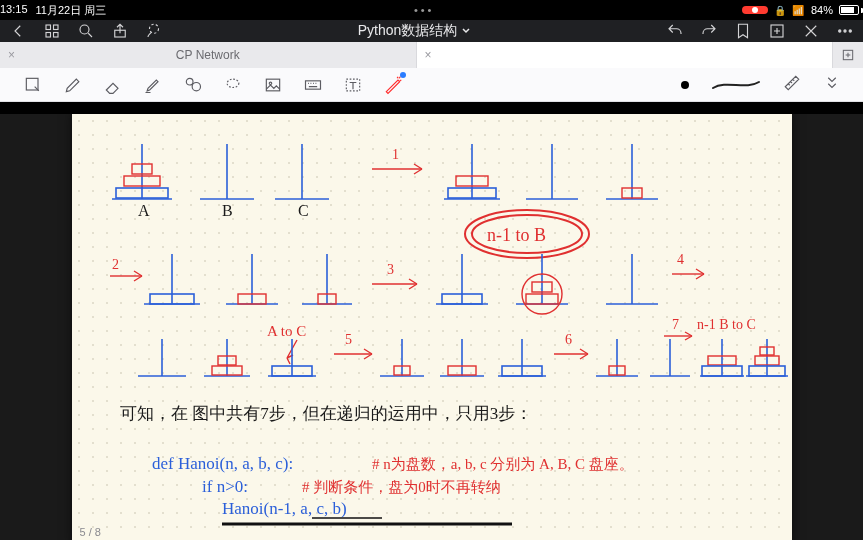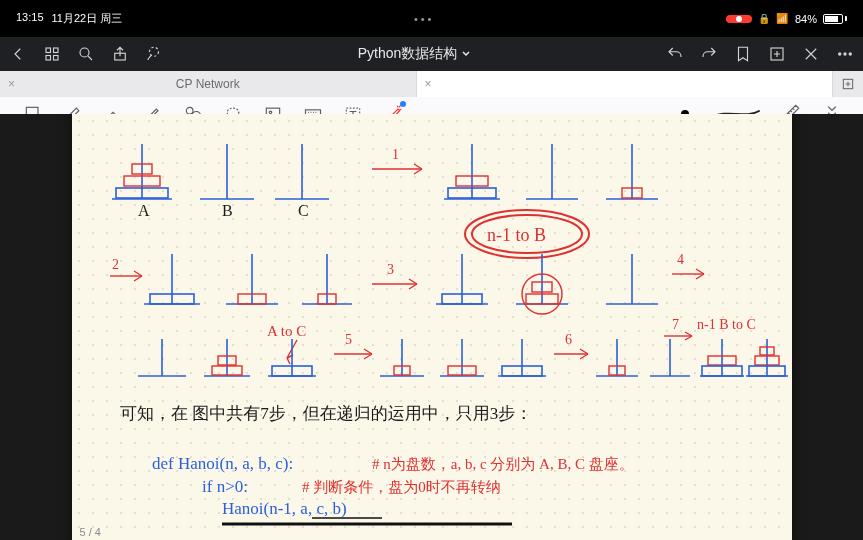--- a/index.html
+++ b/index.html
@@ -5,40 +5,40 @@
   * { box-sizing: border-box; margin: 0; padding: 0; }
   body {
     width: 863px; height: 540px;
     background: #000;
     font-family: -apple-system, "Helvetica Neue", Arial, sans-serif;
     overflow: hidden;
     position: relative;
   }
   
   .status-bar {
-    height: 37px; width: 100%;
+    height: 20px; width: 100%;
     background: #000;
     color: #fff;
     display: flex; align-items: center;
     font-size: 11px;
-    padding: 0 16px;
+    padding: 0 0;
     justify-content: space-between;
   }
   .status-left { display:flex; gap:8px; }
   .status-right { display:flex; gap:6px; align-items:center; }
   .rec-pill { background:#ff3b30; border-radius:10px; padding:1px 10px; display:flex; align-items:center; gap:4px;}
   .rec-dot { width:6px;height:6px;border-radius:50%; background:#fff; }
   .status-icon { font-size:10px; opacity:0.9;}
   .batt { display:inline-flex; align-items:center; gap:2px;}
   .batt-body { width:20px;height:10px;border:1px solid #fff;border-radius:2px; position:relative;}
   .batt-fill { position:absolute; left:1px; top:1px; bottom:1px; width:70%; background:#fff;}
   .batt-tip { width:2px; height:5px; background:#fff; border-radius:0 1px 1px 0;}
   
   .top-nav {
-    height: 34px; background:#1f2023;
+    height: 22px; background:#1f2023;
     display:flex; align-items:center; color:#e8e8ea;
     padding:0 8px; gap:14px;
   }
   .top-nav .nav-left, .top-nav .nav-right { display:flex; gap:14px; align-items:center;}
   .top-nav .title { flex:1; text-align:center; font-size:14px; display:flex; justify-content:center; align-items:center; gap:4px;}
   .nav-ico { width:20px; height:20px; display:flex; align-items:center; justify-content:center; opacity:0.9;}
   .nav-ico svg { width:18px; height:18px; stroke:#e8e8ea; fill:none; stroke-width:1.5;}
   
   .tab-strip { height:26px; background:#e9e9ec; display:flex; font-size:12px; color:#6b6b70;}
   .tab { flex:1; display:flex; align-items:center; position:relative; padding:0 10px; border-right:1px solid #d9d9dd;}
@@ -449,15 +449,15 @@
 
       <text x="80" y="355" class="hand blue" font-size="17">def Hanoi(n, a, b, c):</text>
       <text x="300" y="355" class="hand red" font-size="15"># n为盘数，a, b, c 分别为 A, B, C 盘座。</text>
       <text x="130" y="378" class="hand blue" font-size="17">if n&gt;0:</text>
       <text x="230" y="378" class="hand red" font-size="15"># 判断条件，盘为0时不再转纳</text>
       <text x="150" y="400" class="hand blue" font-size="17">Hanoi(n-1, a, c, b)</text>
       <line x1="240" y1="404" x2="310" y2="404" stroke="#111" stroke-width="1.5"></line>
       <line x1="150" y1="410" x2="440" y2="410" stroke="#111" stroke-width="3"></line>
     </svg>
 
-    <div class="page-ind">5 / 4</div>
+    <div class="page-ind">5 / 8</div>
   </div>
 </div>
 
 </body></html>

